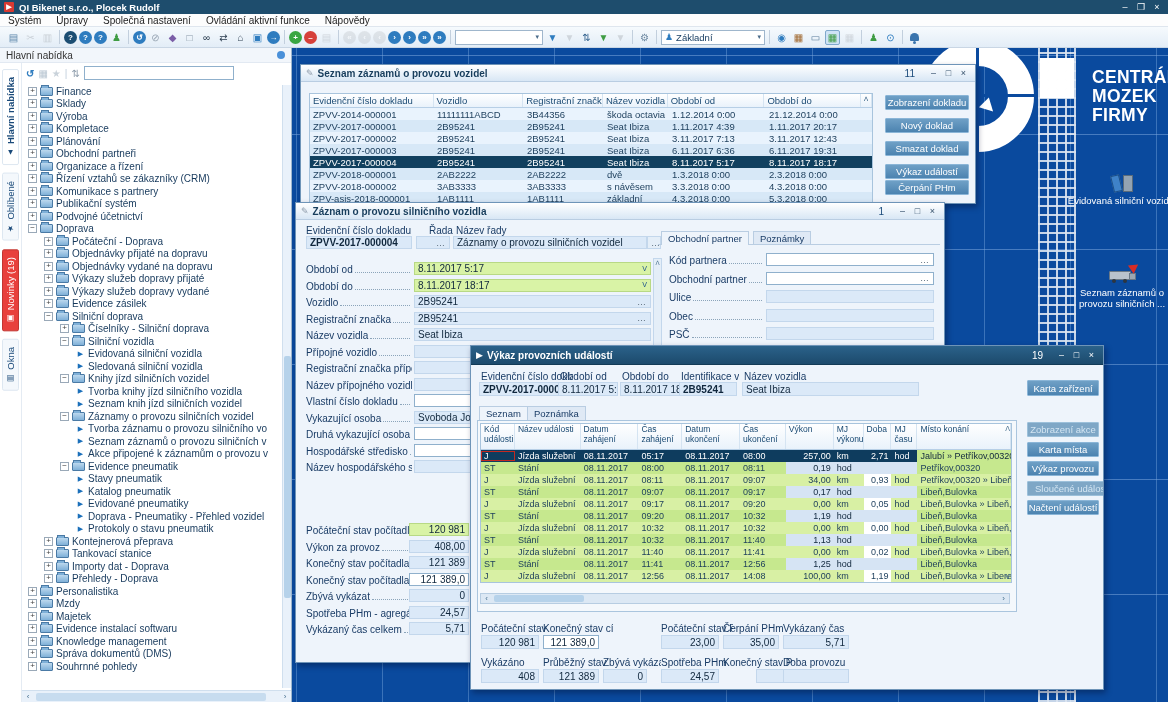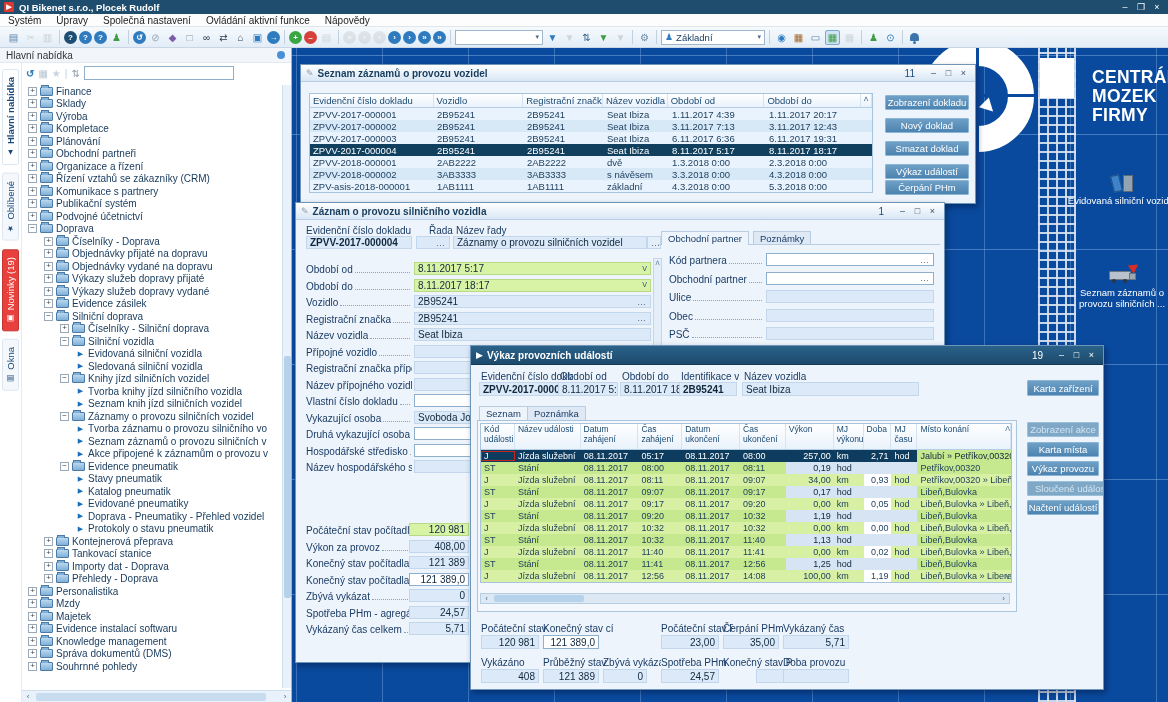--- a/index.html
+++ b/index.html
@@ -343,21 +343,21 @@
             <span>Podvojné účetnictví</span>
           </div>
           <div class="trow" style="padding-left: 4px;">
             <span class="expander">−</span>
             <span class="folder"></span>
             <span>Doprava</span>
           </div>
           <div class="trow" style="padding-left: 20px;">
             <span class="expander">+</span>
             <span class="folder"></span>
-            <span>Číselníky - Doprava</span>
+            <span>Počáteční - Doprava</span>
           </div>
           <div class="trow" style="padding-left: 20px;">
             <span class="expander">+</span>
             <span class="folder"></span>
             <span>Objednávky přijaté na dopravu</span>
           </div>
           <div class="trow" style="padding-left: 20px;">
             <span class="expander">+</span>
             <span class="folder"></span>
             <span>Objednávky vydané na dopravu</span>
@@ -571,20 +571,28 @@
       <div class="tblhd">
         <span style="width: 124px;">Evidenční číslo dokladu</span>
         <span style="width: 90px;">Vozidlo</span>
         <span style="width: 80px;">Registrační značka</span>
         <span style="width: 65px;">Název vozidla</span>
         <span style="width: 97px;">Období od</span>
         <span style="width: 97px;">Období do</span>
         <span style="width: 11px; font-size: 6px;">ᐱ</span>
       </div>
       <div class="tr">
+        <span style="width: 124px;">ZPVV-2014-000001</span>
+        <span style="width: 90px;">11111111ABCD</span>
+        <span style="width: 80px;">3B44356</span>
+        <span style="width: 65px;">škoda octavia</span>
+        <span style="width: 97px;">1.12.2014 0:00</span>
+        <span style="width: 97px;">21.12.2014 0:00</span>
+      </div>
+      <div class="tr">
         <span style="width: 124px;">ZPVV-2017-000001</span>
         <span style="width: 90px;">2B95241</span>
         <span style="width: 80px;">2B95241</span>
         <span style="width: 65px;">Seat Ibiza</span>
         <span style="width: 97px;">1.11.2017 4:39</span>
         <span style="width: 97px;">1.11.2017 20:17</span>
       </div>
       <div class="tr">
         <span style="width: 124px;">ZPVV-2017-000002</span>
         <span style="width: 90px;">2B95241</span>

